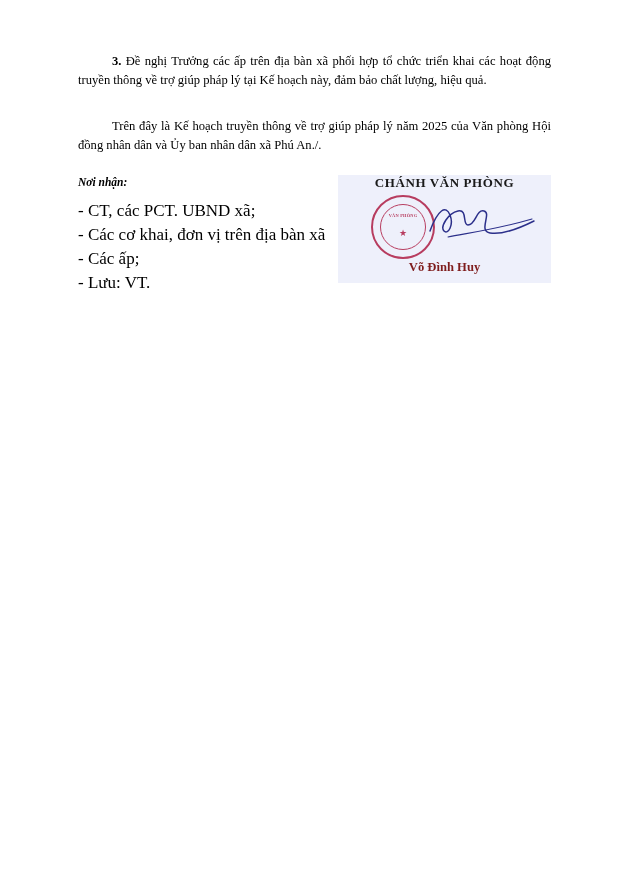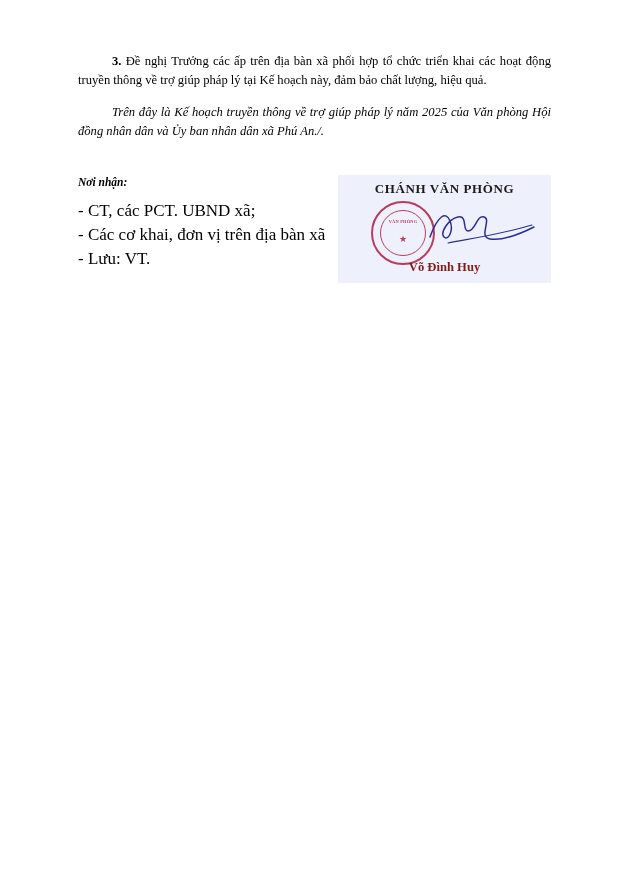--- a/index.html
+++ b/index.html
@@ -29,22 +29,21 @@
   .para {
     font-size: 12.6px;
     line-height: 1.52;
     text-align: justify;
     text-justify: inter-word;
     margin: 0 0 0 0;
     text-indent: 34px;
     color: #000;
   }
   .para + .para {
-    margin-top: 13px;
-    font-style: italic;
+    margin-top: 27px;
   }
   .para b {
     font-weight: bold;
   }
   .footer-block {
     position: absolute;
     left: 78px;
     top: 176px;
     width: 473px;
     height: 120px;
@@ -69,21 +68,20 @@
   .signature {
     position: absolute;
     left: 260px;
     top: -1px;
     width: 213px;
     height: 108px;
     background: #eef0fb;
     text-align: center;
   }
   .sig-title {
-    margin-top: 6px;
     font-size: 13px;
     font-weight: bold;
     letter-spacing: 0.6px;
     color: #1a1a1a;
   }
   .sig-stamp-area {
     position: relative;
     height: 60px;
   }
   .stamp {
@@ -157,20 +155,21 @@
     <p class="para"><span>Trên đây là Kế hoạch truyền thông về trợ giúp pháp lý năm 2025 của Văn phòng Hội đồng nhân dân và Ủy ban nhân dân xã Phú An./.</span></p>
 
   </div>
 
   <div class="footer-block">
 
     <div class="recipients">
       <div class="recipients-title">Nơi nhận:</div>
       <div class="recipients-item">- CT, các PCT. UBND xã;</div>
       <div class="recipients-item">- Các cơ khai, đơn vị trên địa bàn xã</div>
+      <div class="recipients-item">- Các ấp;</div>
       <div class="recipients-item">- Lưu: VT.</div>
     </div>
 
     <div class="signature">
       <div class="sig-title">CHÁNH VĂN PHÒNG</div>
 
       <div class="sig-stamp-area">
         <div class="stamp">
           <div class="stamp-inner"></div>
           <div class="stamp-text">VĂN PHÒNG</div>

